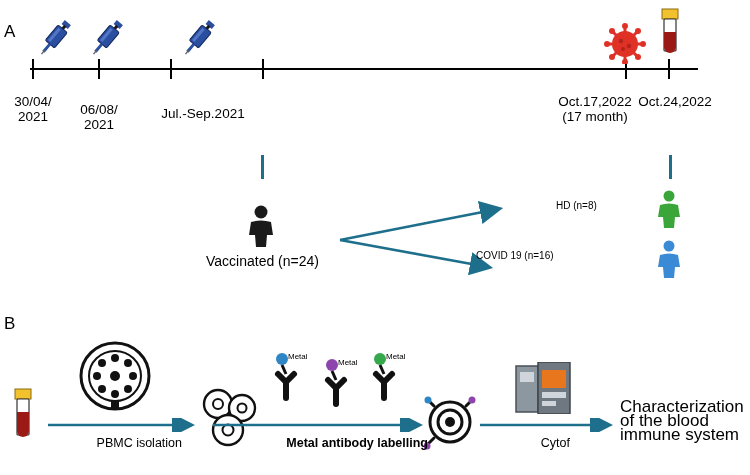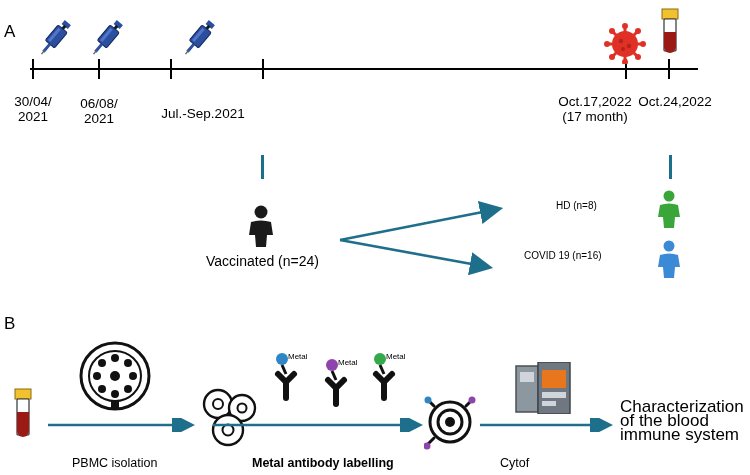--- a/index.html
+++ b/index.html
@@ -85,41 +85,40 @@
     top: 195px;
     width: 180px;
     height: 86px;
   }
   .group-label {
     position: absolute;
     font-size: 10px;
     white-space: nowrap;
   }
   #hd-label { left: 556px; top: 200px; }
-  #covid-label { left: 524px; top: 250px; }
+  #covid-label { left: 476px; top: 250px; }
   .group-person { position: absolute; width: 30px; height: 38px; }
   #hd-person { left: 654px; top: 190px; }
   #covid-person { left: 654px; top: 240px; }
 
   
   #panel-b-arrow-svg {
     position: absolute;
     left: 48px;
     top: 418px;
     width: 600px;
     height: 14px;
   }
   .b-caption {
     position: absolute;
     font-size: 12.5px;
     line-height: 14px;
-    text-align: left;
+    text-align: right;
     color: #000;
     white-space: pre-line;
-    margin-top: 20px;
   }
   #cap-pbmc { left: 72px; top: 436px; width: 110px; }
   #cap-label { left: 252px; top: 436px; width: 176px; font-weight: bold; }
   #cap-cytof { left: 500px; top: 436px; width: 70px; }
   #cap-final {
     position: absolute;
     left: 620px; top: 400px; width: 126px;
     font-size: 17px; line-height: 14px; text-align: left;
     white-space: pre-line;
   }
@@ -215,21 +214,21 @@
 <div class="b-icon" style="left:658px;top:8px;width:24px;height:56px;">
   <svg width="24" height="56" viewBox="0 0 24 56">
     <rect x="4" y="1" width="16" height="10" fill="#f2c12e" stroke="#8a6a10" stroke-width="1"></rect>
     <rect x="6" y="11" width="12" height="32" rx="1" fill="#ffffff" stroke="#333" stroke-width="1.2"></rect>
     <path d="M6 24 h12 v15 a6 6 0 0 1 -12 0 z" fill="#9b1a16"></path>
   </svg>
 </div>
 
 <div class="tl-label" style="left:-2px;top:94px;width:70px;">30/04/
 2021</div>
-<div class="tl-label" style="left:64px;top:96px;width:70px;">06/08/
+<div class="tl-label" style="left:64px;top:102px;width:70px;">06/08/
 2021</div>
 <div class="tl-label" style="left:138px;top:106px;width:130px;">Jul.-Sep.2021</div>
 <div class="tl-label" style="left:530px;top:94px;width:130px;">Oct.17,2022
 (17 month)</div>
 <div class="tl-label" style="left:610px;top:94px;width:130px;">Oct.24,2022</div>
 
 <div class="stem" style="left:261px;top:155px;height:24px;"></div>
 <div class="stem" style="left:669px;top:155px;height:24px;"></div>
 
 <div id="vaccinated-person">

